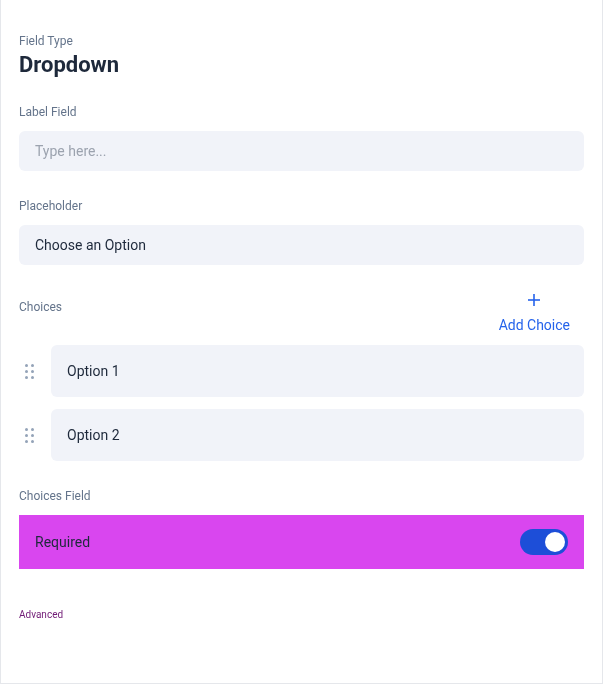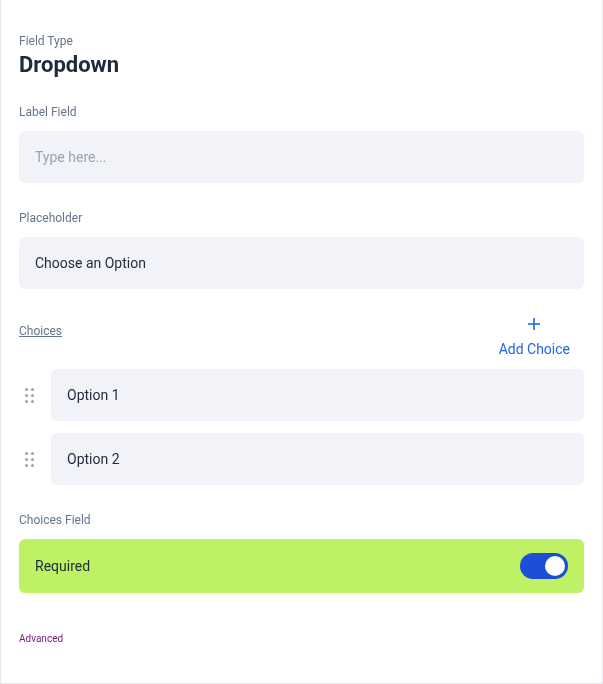--- a/index.html
+++ b/index.html
@@ -39,38 +39,37 @@
       color: #64748b;
       font-weight: 400;
       display: block;
       margin-bottom: 12px;
     }
     .text-input {
       width: 100%;
       border: none;
       background: #f1f3f9;
       border-radius: 6px;
-      padding: 18px 16px;
+      padding: 12px 16px;
       font-size: 14px;
       color: #1e293b;
       font-family: inherit;
       outline: none;
     }
     .text-input::placeholder {
       color: #9ca3af;
     }
     .choices-header {
       display: flex;
       justify-content: space-between;
       align-items: center;
       margin-bottom: 12px;
     }
     .choices-header .section-label {
       margin-bottom: 12px;
-      text-decoration: underline;
     }
     .add-choice {
       display: flex;
       align-items: center;
       gap: 10px;
       color: #2563eb;
       font-size: 14px;
       font-weight: 400;
       cursor: pointer;
       background: none;
@@ -118,22 +117,22 @@
       padding: 18px 16px;
       font-size: 14px;
       color: #1e293b;
       font-family: inherit;
       outline: none;
     }
     .required-row {
       display: flex;
       align-items: center;
       justify-content: space-between;
-      background: #bef264;
-      border-radius: 6px;
+      background: #d946ef;
+      border-radius: 0;
       padding: 14px 16px;
     }
     .required-label {
       font-size: 14px;
       color: #1e293b;
     }
     .toggle {
       position: relative;
       width: 48px;
       height: 26px;

